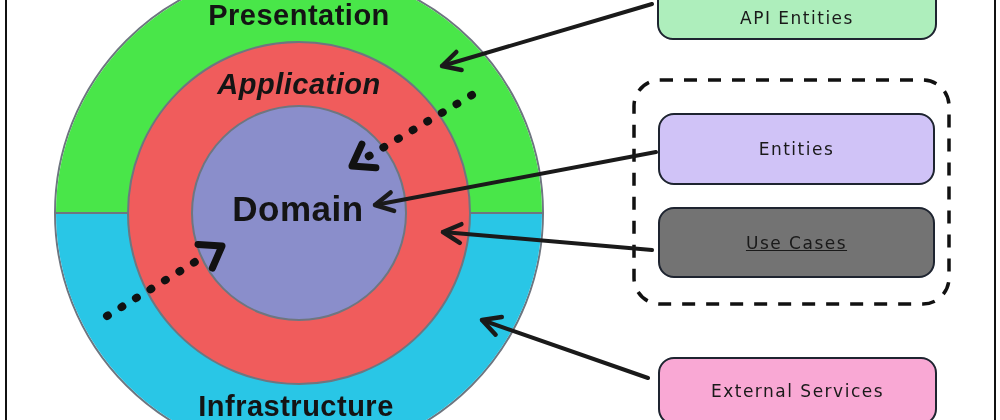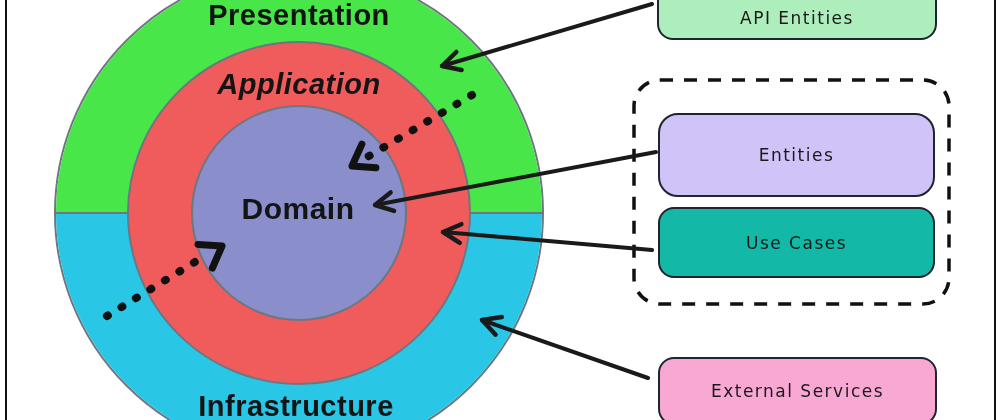--- a/index.html
+++ b/index.html
@@ -27,32 +27,32 @@
   .ring-core{
     position:absolute;left:191px;top:105px;width:216px;height:216px;
     border-radius:50%;border:2px solid #6e7680;box-sizing:border-box;
   }
   .ring-label{
     position:absolute;transform:translate(-50%,-50%);
     font-weight:800;font-size:29px;color:#141414;letter-spacing:0.5px;white-space:nowrap;
   }
   .lbl-presentation{left:299px;top:15px;}
   .lbl-application{left:299px;top:84px;font-style:italic;}
-  .lbl-domain{left:298px;top:209px;font-size:30px;}
+  .lbl-domain{left:298px;top:209px;font-size:35px;}
   .lbl-infrastructure{left:296px;top:406px;}
 
   
   .hbox{
     position:absolute;display:flex;align-items:center;justify-content:center;
     border:2.5px solid #1e2430;border-radius:16px;box-sizing:border-box;
     font-size:17px;color:#1a1a1a;letter-spacing:1.5px;
     font-family:"DejaVu Sans",sans-serif;
   }
   .box-api{left:657px;top:-22px;width:280px;height:62px;padding-top:18px;}
-  .box-entities{left:658px;top:113px;width:277px;height:84px;border-radius:20px;}
+  .box-entities{left:658px;top:113px;width:277px;height:72px;}
   .box-usecases{left:658px;top:207px;width:277px;height:71px;}
   .box-external{left:658px;top:345px;width:279px;height:68px;}
 
   svg.overlay{position:absolute;left:0;top:0;pointer-events:none;}
   .arrow{stroke:#1a1a1a;fill:none;stroke-linecap:round;stroke-linejoin:round;}
   .arrow-line{stroke-width:4;}
   .arrow-head{stroke-width:4.5;}
   .dash-line{stroke:#111;stroke-width:8;stroke-linecap:round;fill:none;}
   .dash-head{stroke:#111;stroke-width:7;stroke-linecap:round;stroke-linejoin:round;fill:none;}
   .dashed-rect{stroke:#111;stroke-width:3.5;fill:none;}
@@ -77,21 +77,21 @@
   <div class="ring-label lbl-application">Application</div>
   <div class="ring-label lbl-domain">Domain</div>
   <div class="ring-label lbl-infrastructure">Infrastructure</div>
 
   <div class="hbox box-api" style="background: rgb(174, 238, 188);">
     <span>API Entities</span>
   </div>
   <div class="hbox box-entities" style="background: rgb(208, 195, 247);">
     <span>Entities</span>
   </div>
-  <div class="hbox box-usecases" style="background: #14b8a6;">
+  <div class="hbox box-usecases" style="background: #737373; text-decoration: underline;">
     <span>Use Cases</span>
   </div>
   <div class="hbox box-external" style="background: #f9a8d4; margin-top: 12px;">
     <span>External Services</span>
   </div>
 
   <svg class="overlay" width="1000" height="420" viewBox="0 0 1000 420">
 
     <rect class="dashed-rect" x="634" y="80" width="315" height="224" rx="26" stroke-dasharray="13 11"></rect>
 

